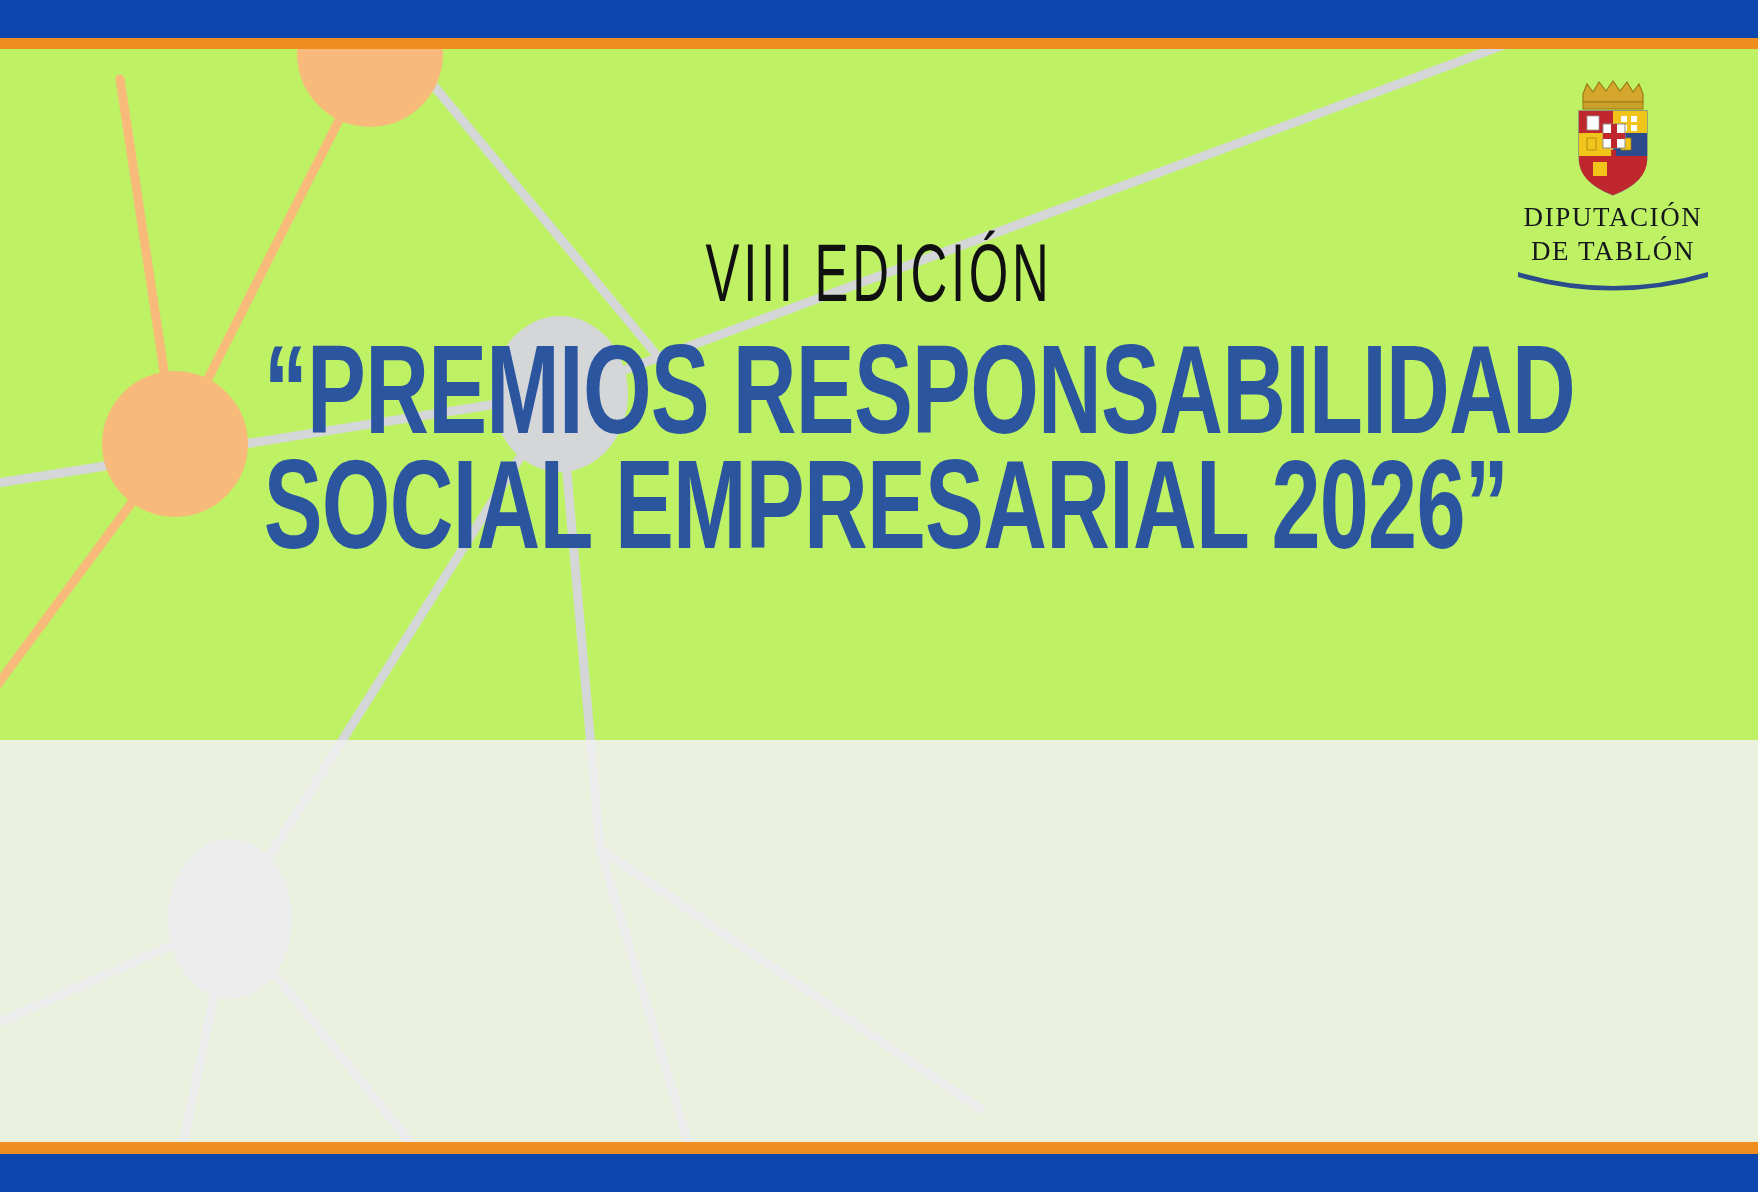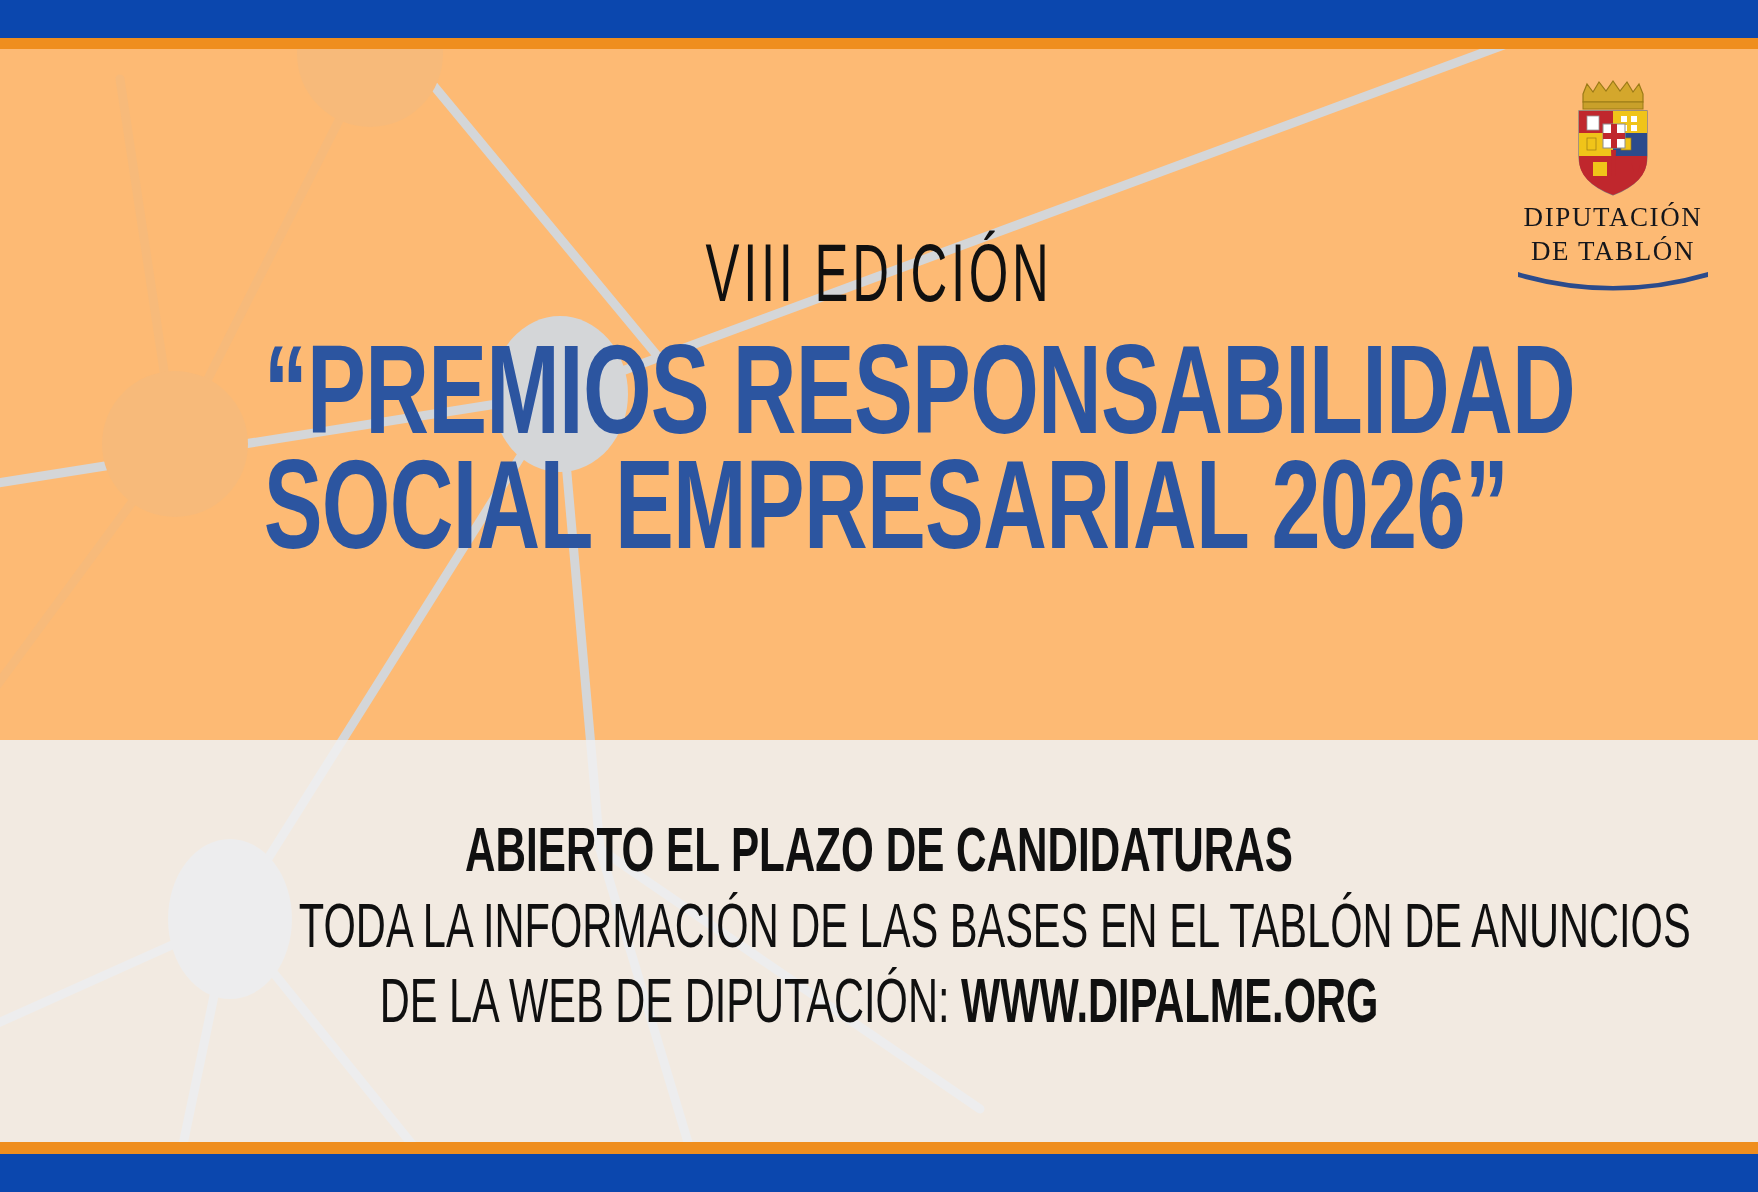--- a/index.html
+++ b/index.html
@@ -5,21 +5,21 @@
   html, body {
     margin: 0;
     padding: 0;
     background: #ffffff;
   }
   .poster {
     position: relative;
     width: 1758px;
     height: 1192px;
     overflow: hidden;
-    background: #fdba74;
+    background: #bef264;
     font-family: "Liberation Sans", sans-serif;
   }
 
   
   .stripe {
     position: absolute;
     left: 0;
     width: 100%;
     z-index: 40;
   }
@@ -214,21 +214,14 @@
       <path d="M0 2 Q95 30 190 2 L190 7 Q95 34 0 7 Z" fill="#2B4B8C"></path>
     </svg>
   </div>
 
   <div class="headline">
     <div class="edition">VIII EDICIÓN</div>
     <div class="title-line title-1">“PREMIOS RESPONSABILIDAD</div>
     <div class="title-line title-2">SOCIAL EMPRESARIAL 2026”</div>
   </div>
 
-  <div class="info">
-    <div class="info-line info-head">ABIERTO EL PLAZO DE CANDIDATURAS</div>
-    <div class="info-line info-sub">TODA LA INFORMACIÓN DE LAS BASES EN EL TABLÓN DE ANUNCIOS</div>
-    <div class="info-line info-sub2">
-      <span>DE LA WEB DE DIPUTACIÓN: </span><span class="url">WWW.DIPALME.ORG</span>
-    </div>
-  </div>
 
 </div>
 
 </body></html>

